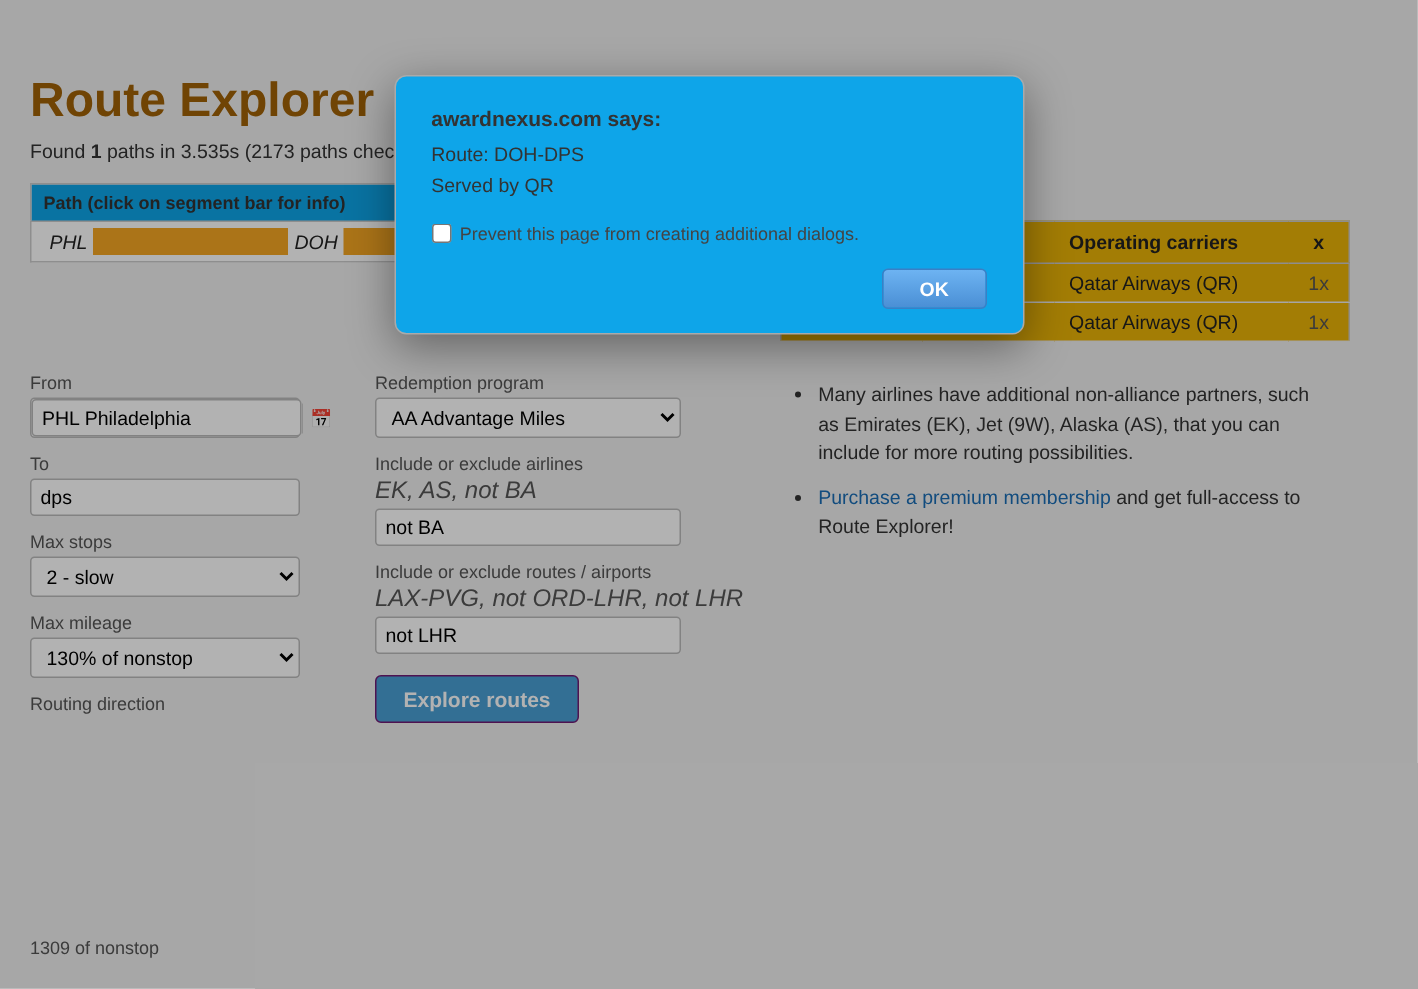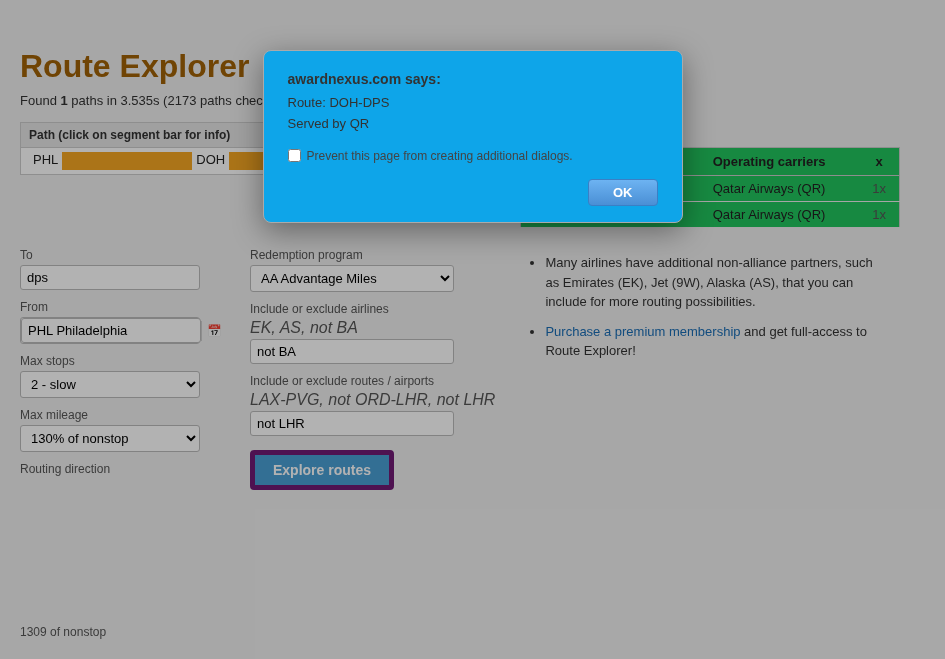--- a/index.html
+++ b/index.html
@@ -41,21 +41,21 @@
     
     .results-table {
       width: 480px;
       border-collapse: collapse;
       background: #fff;
       border: 1px solid #ccc;
       margin-bottom: 16px;
     }
 
     .results-table thead tr {
-      background: #e5e5e5;
+      background: #0ea5e9;
       border-bottom: 1px solid #ccc;
     }
 
     .results-table th {
       padding: 5px 8px;
       text-align: left;
       font-weight: bold;
       font-size: 12px;
       color: #333;
     }
@@ -79,21 +79,21 @@
 
     .distance-val {
       text-align: right;
       padding-right: 10px;
       white-space: nowrap;
     }
 
     
     .segment-detail-table {
       border-collapse: collapse;
-      background: #22c55e;
+      background: #eab308;
       border: 1px solid #ccc;
       width: 380px;
     }
 
     .segment-detail-table th {
       padding: 6px 10px;
       text-align: left;
       font-weight: bold;
       font-size: 13px;
       border-bottom: 1px solid #ccc;
@@ -195,21 +195,21 @@
       padding: 4px 6px;
       font-size: 13px;
       border: 1px solid #bbb;
       border-radius: 3px;
       background: #fff;
     }
 
     .explore-btn {
       background: #4a9fd5;
       color: #fff;
-      border: 5px solid #701a75;
+      border: 1px solid #701a75;
       border-radius: 4px;
       padding: 7px 18px;
       font-size: 14px;
       font-weight: bold;
       cursor: pointer;
       margin-top: 4px;
       width: fit-content;
     }
 
     
@@ -296,22 +296,23 @@
       border-radius: 4px;
       padding: 5px 24px;
       font-size: 13px;
       cursor: pointer;
       font-weight: bold;
     }
 
     
     .route-path-cell {
       display: flex;
-      align-items: flex-start;
+      align-items: center;
       gap: 0;
+      font-style: italic;
     }
 
     .route-path-cell .airport {
       font-size: 13px;
       font-weight: normal;
       white-space: nowrap;
       padding: 0 4px;
     }
 
     
@@ -398,29 +399,29 @@
           </tr>
         </tbody>
       </table>
     </div>
   </div>
 
   <div class="bottom-section">
 
     <div class="form-column">
       <div class="form-group">
-        <label>To</label>
-        <input type="text" value="dps" style="">
-      </div>
-      <div class="form-group">
         <label>From</label>
         <div class="from-input-wrapper">
           <input type="text" value="PHL Philadelphia" style="">
           <span class="calendar-btn">📅</span>
         </div>
+      </div>
+      <div class="form-group">
+        <label>To</label>
+        <input type="text" value="dps" style="">
       </div>
       <div class="form-group">
         <label>Max stops</label>
         <select>
           <option>2 - slow</option>
         </select>
       </div>
       <div class="form-group">
         <label>Max mileage</label>
         <select>

